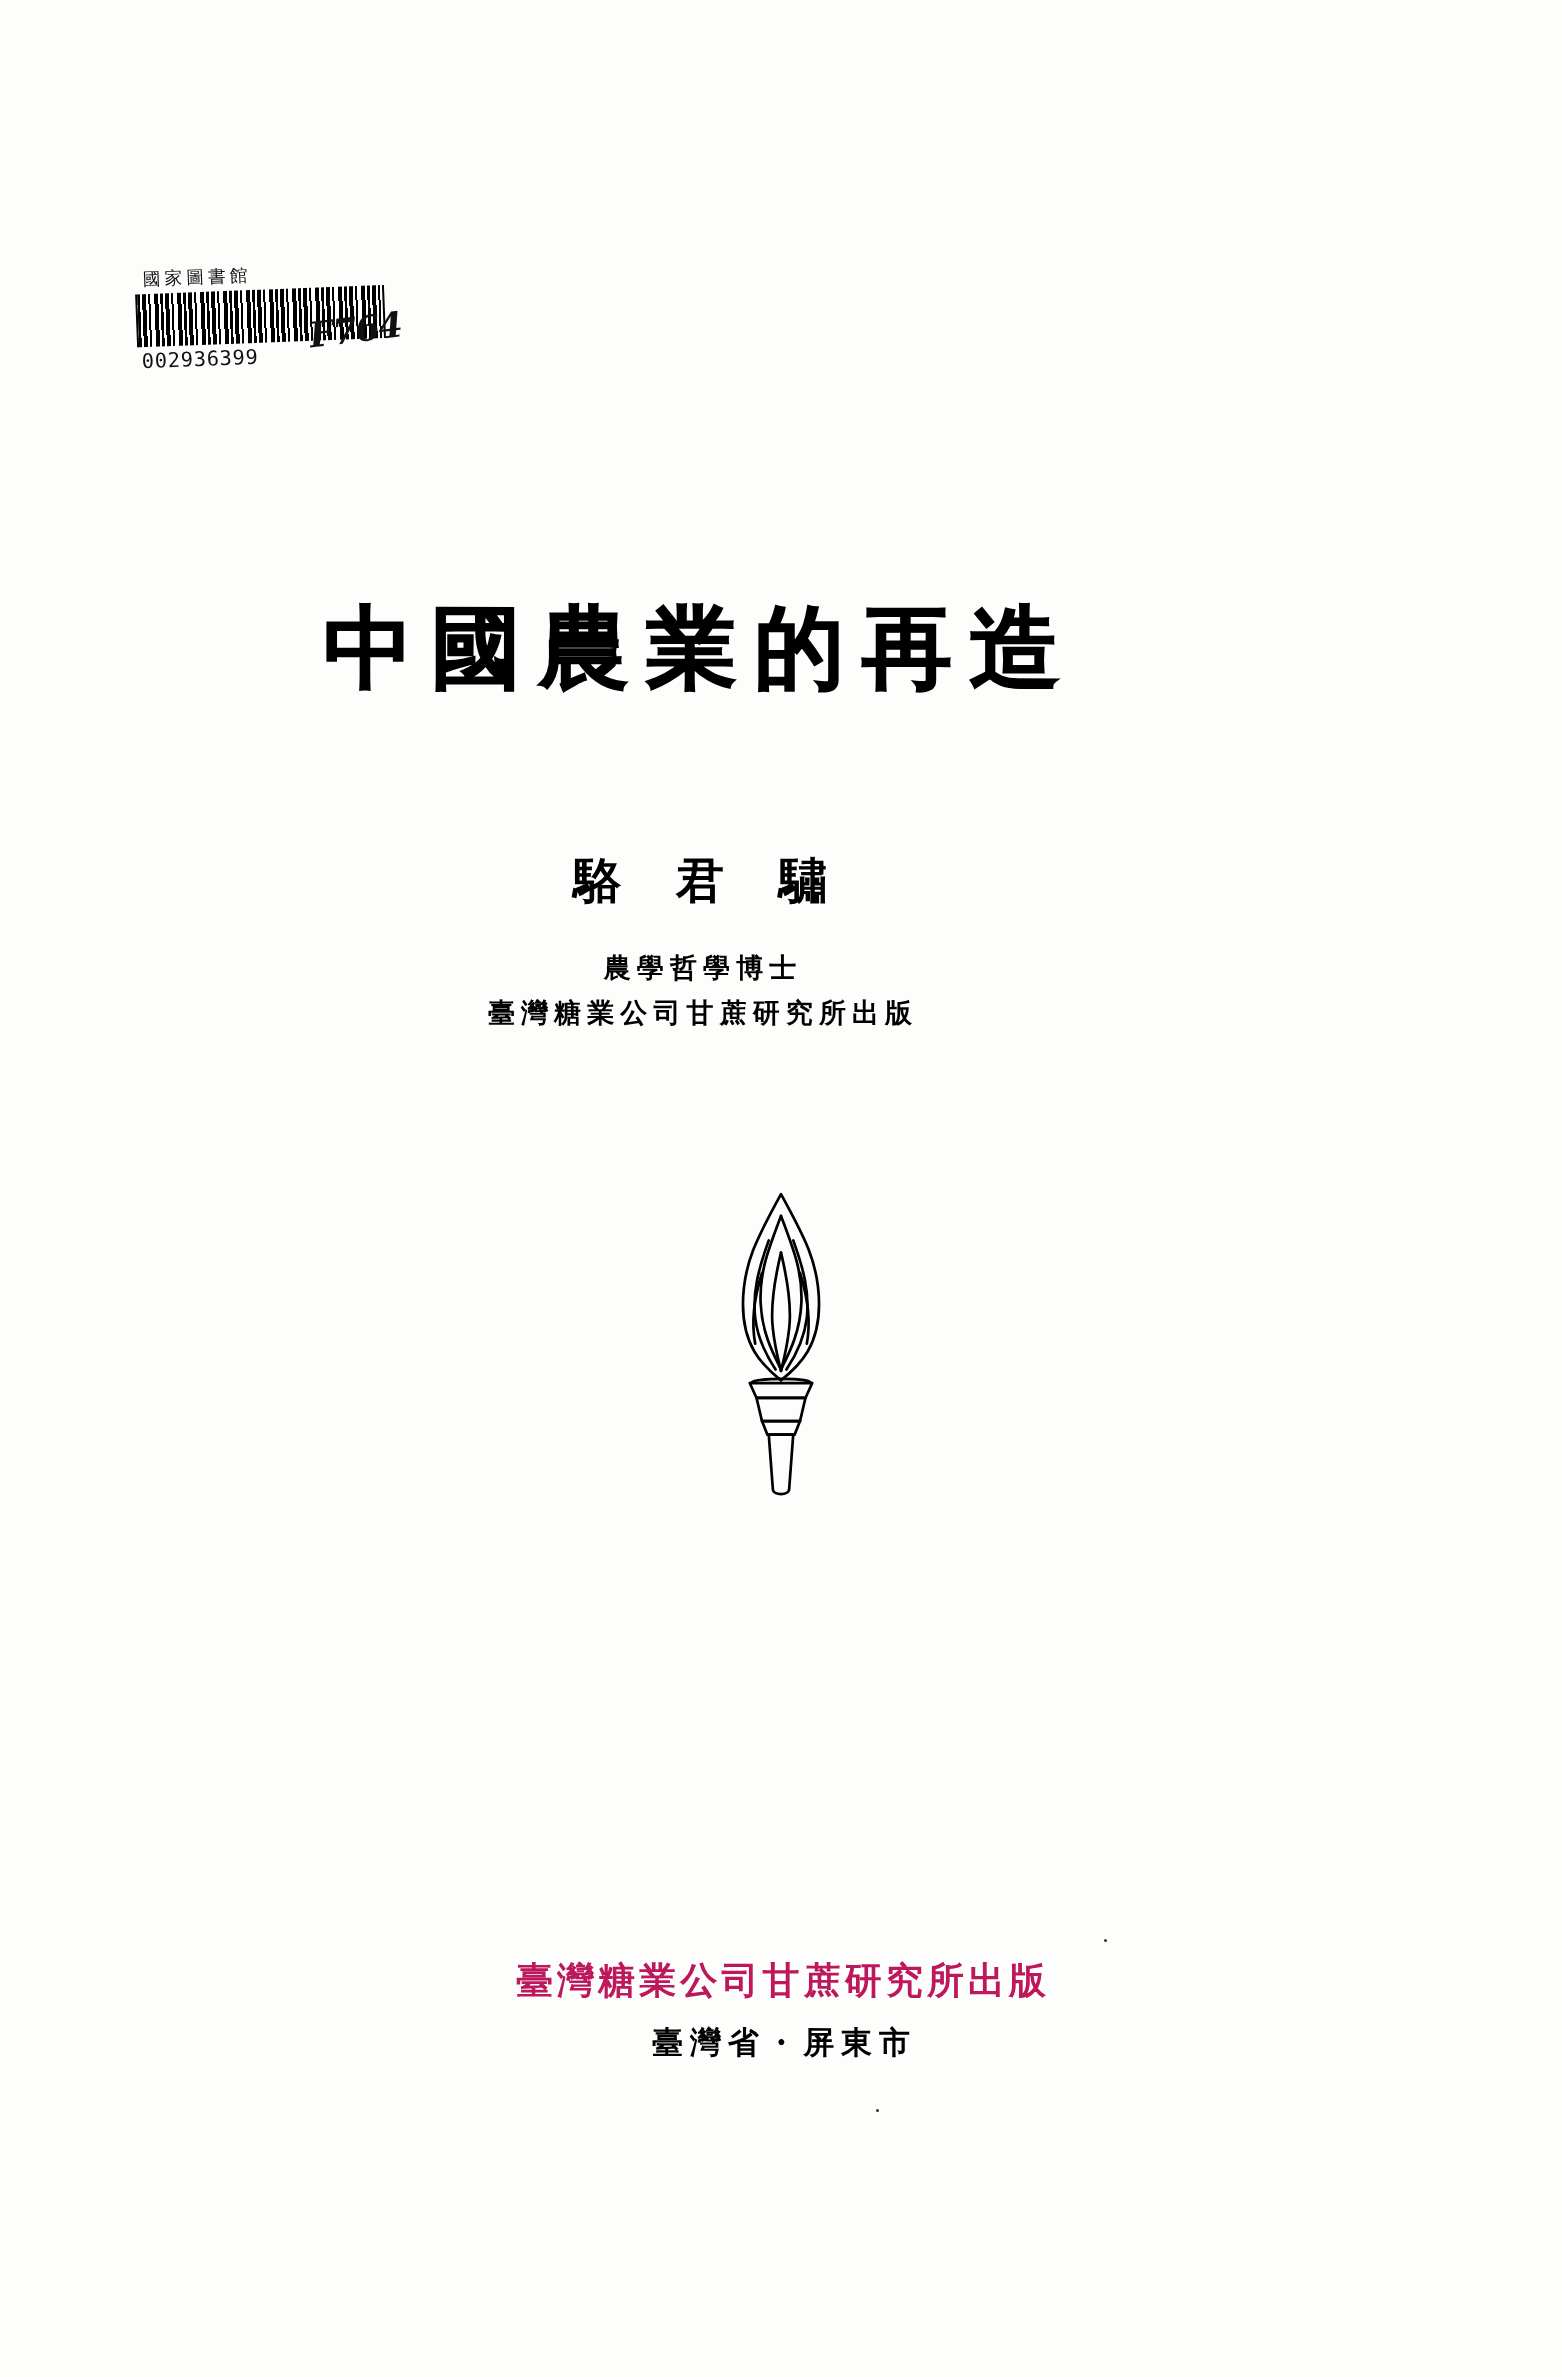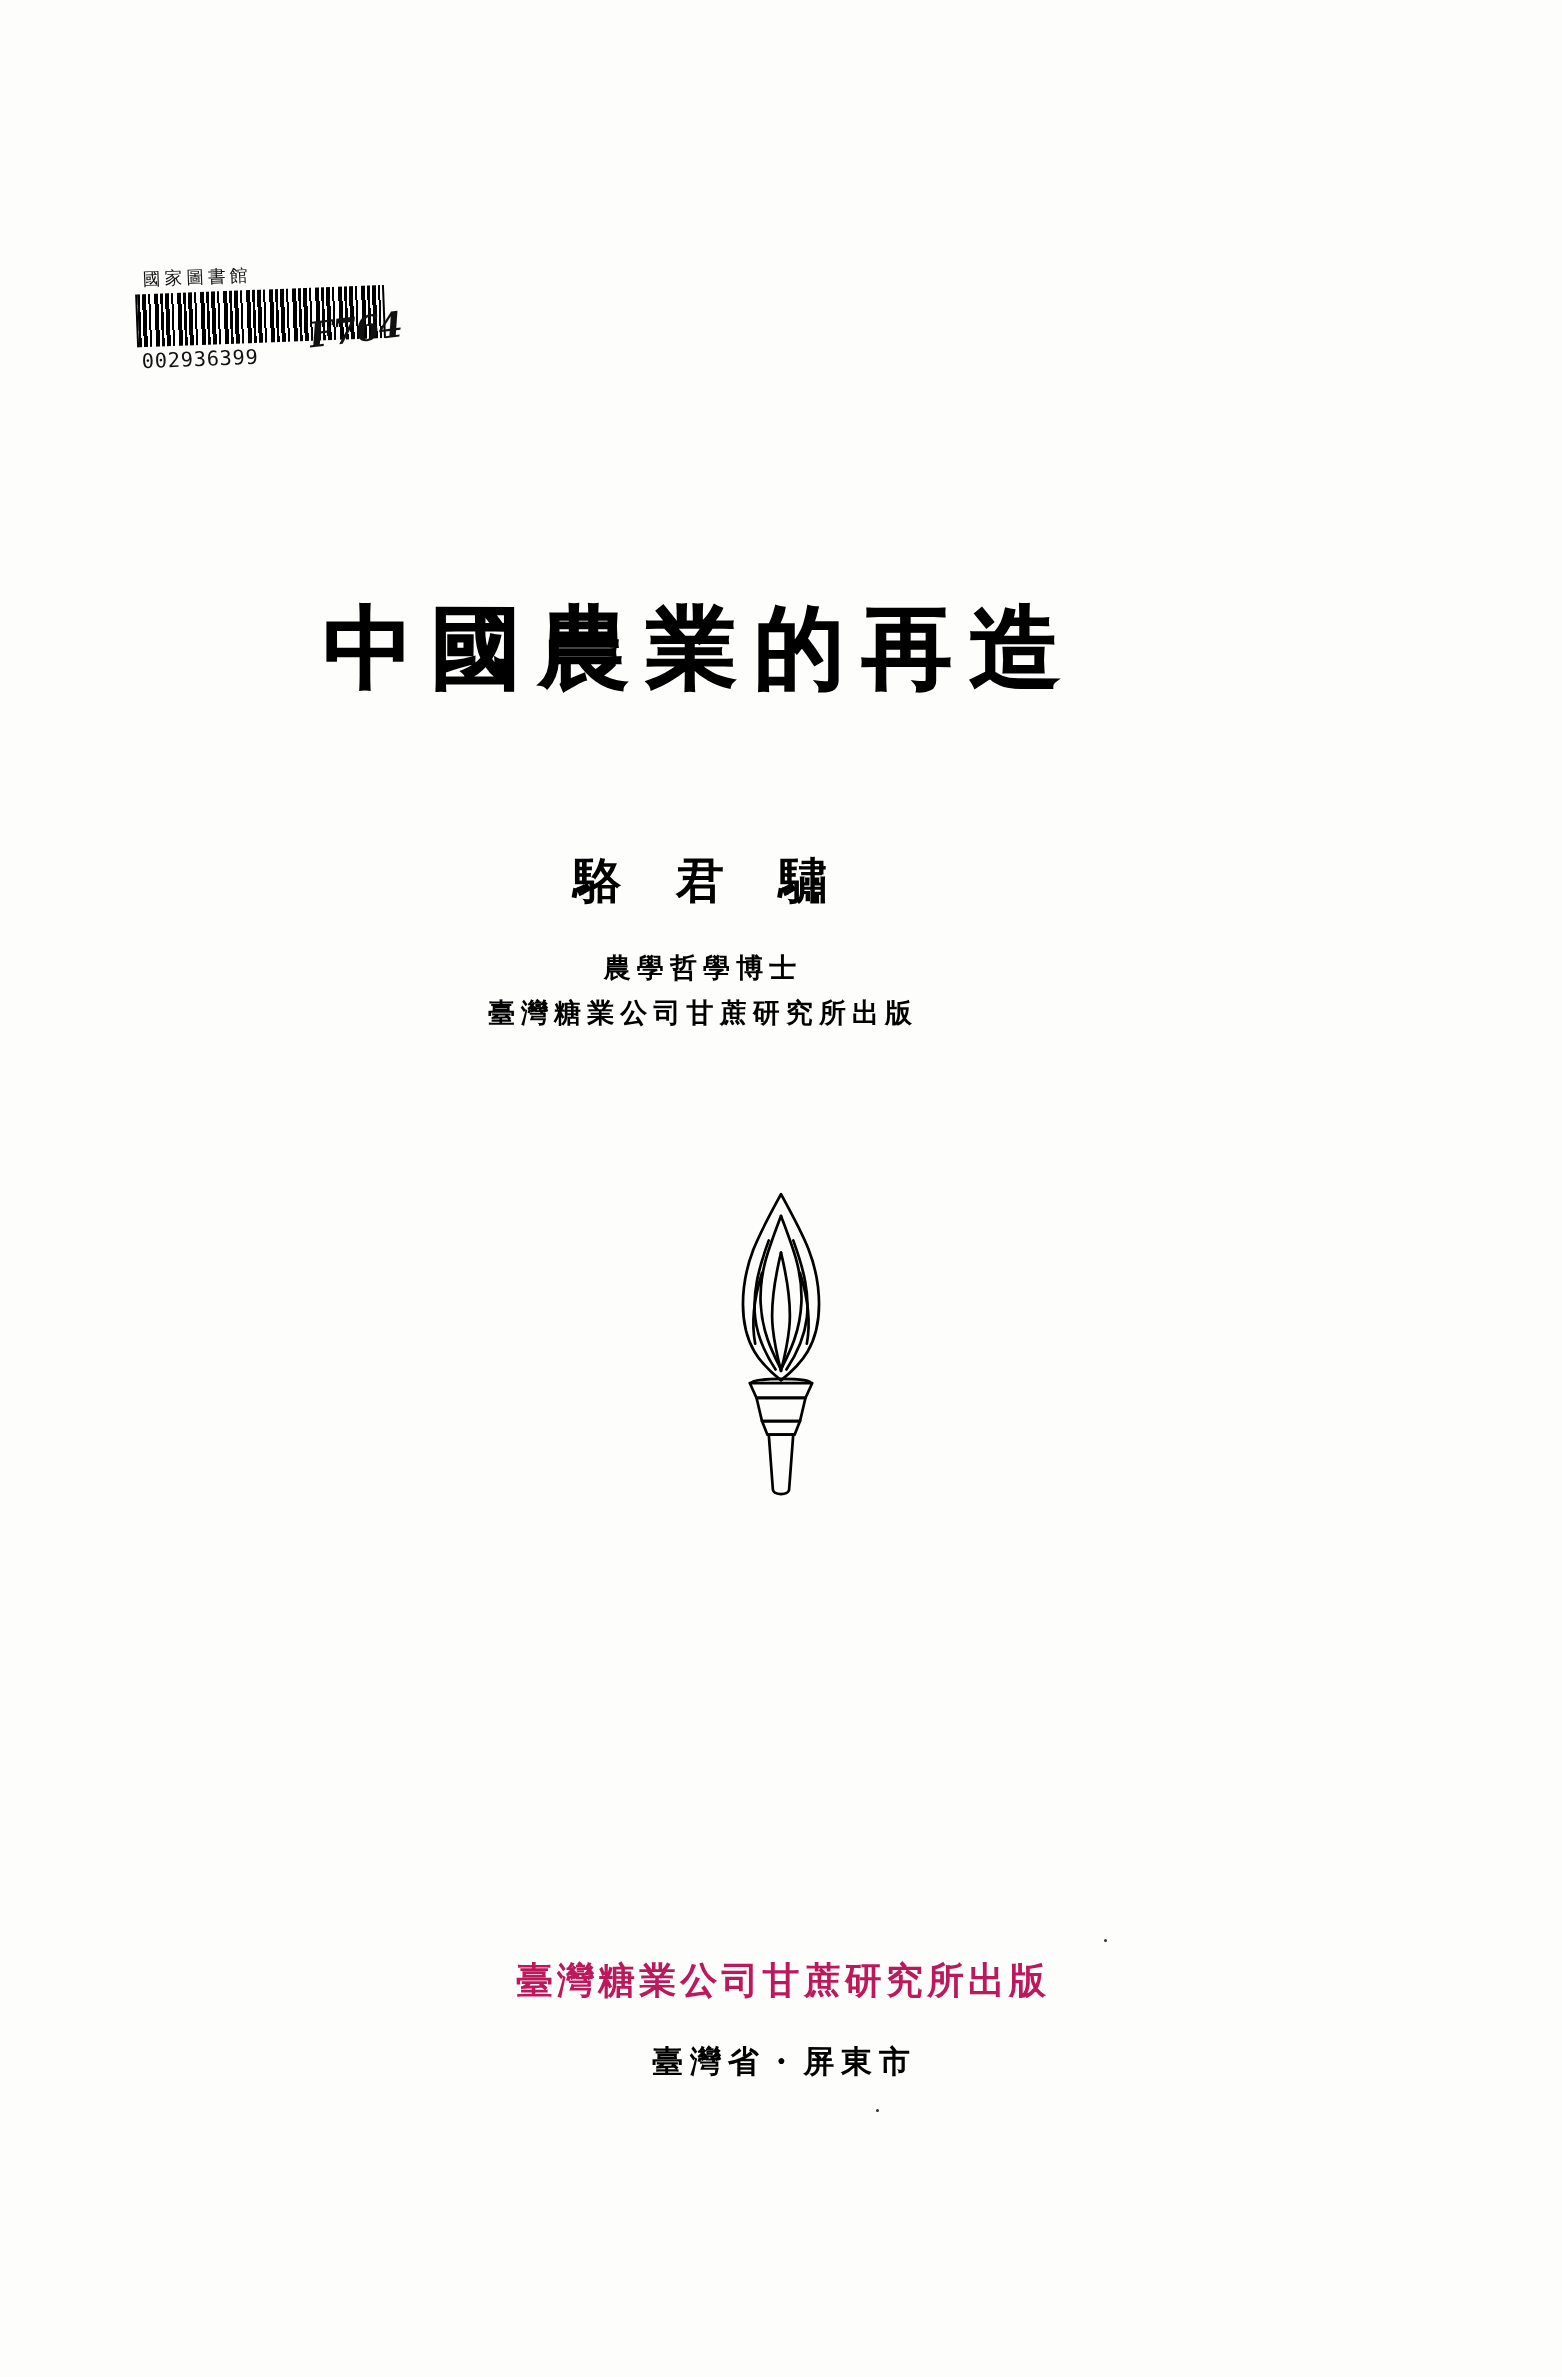--- a/index.html
+++ b/index.html
@@ -143,21 +143,21 @@
   }
   .publisher {
     font-family: "DejaVu Serif", serif;
     font-weight: 700;
     font-size: 37px;
     letter-spacing: 4.1px;
     text-indent: 4.1px;
     color: #be185d;
   }
   .place {
-    margin-top: 35px;
+    margin-top: 16px;
     font-family: "DejaVu Serif", serif;
     font-weight: 700;
     font-size: 31px;
     letter-spacing: 6.8px;
     text-indent: 6.8px;
     color: #000;
   }
   .speck {
     position: absolute;
     width: 3.4px; height: 3.4px;

